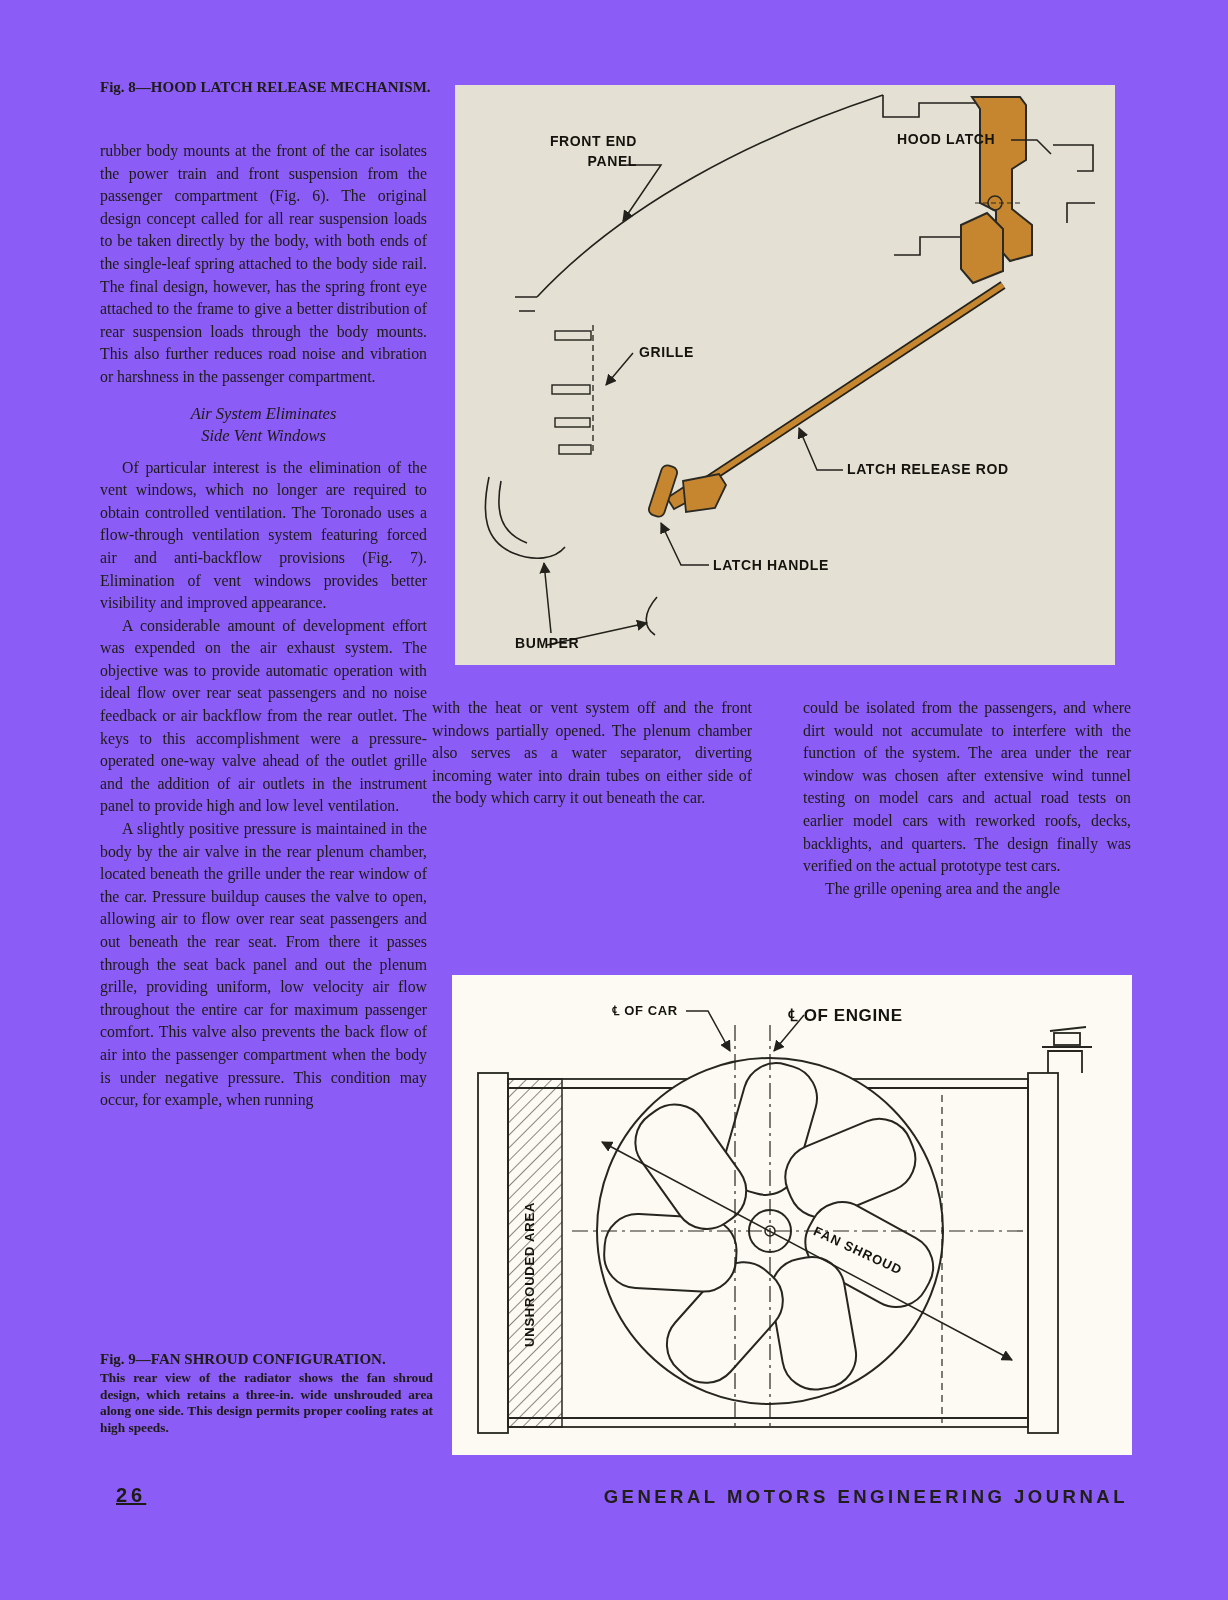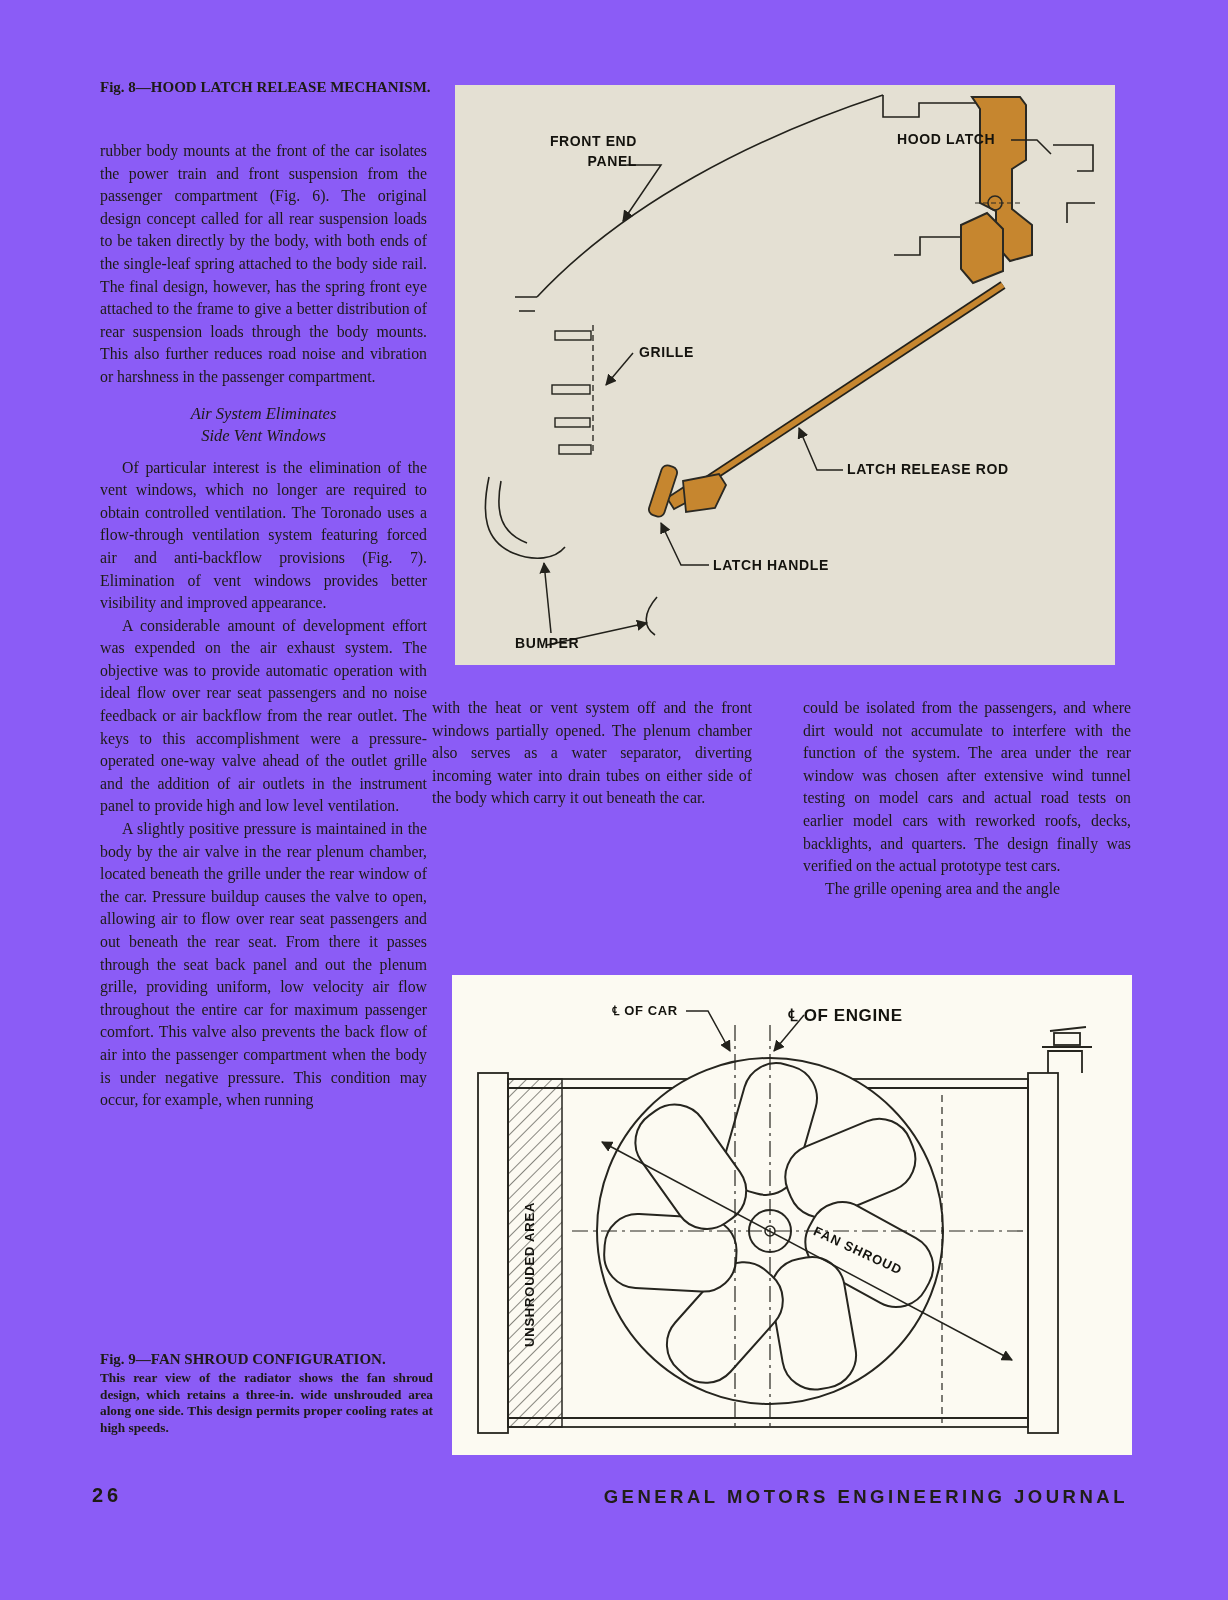--- a/index.html
+++ b/index.html
@@ -45,23 +45,23 @@
     font-weight:bold; font-size:13px; letter-spacing:0.8px; color:#14130e;
     transform:rotate(-90deg); transform-origin:0 0; white-space:nowrap;
   }
   .rlabel {
     position:absolute; font-family:"Liberation Sans", sans-serif;
     font-weight:bold; font-size:13px; letter-spacing:1px; color:#14130e;
     transform:rotate(25deg); white-space:nowrap;
   }
   
   .page-num {
-    position:absolute; left:92px; top:1484px;
+    position:absolute; left:116px; top:1484px;
     font-family:"Liberation Sans", sans-serif; font-weight:bold;
-    font-size:20px; letter-spacing:4px;
+    font-size:20px; letter-spacing:4px;text-decoration:underline;
   }
   .journal {
     position:absolute; right:100px; top:1486px;
     font-family:"Liberation Sans", sans-serif; font-weight:bold;
     font-size:18.5px; letter-spacing:3.5px; color:#201e18;
   }
 </style>
 </head>
 <body>
 

